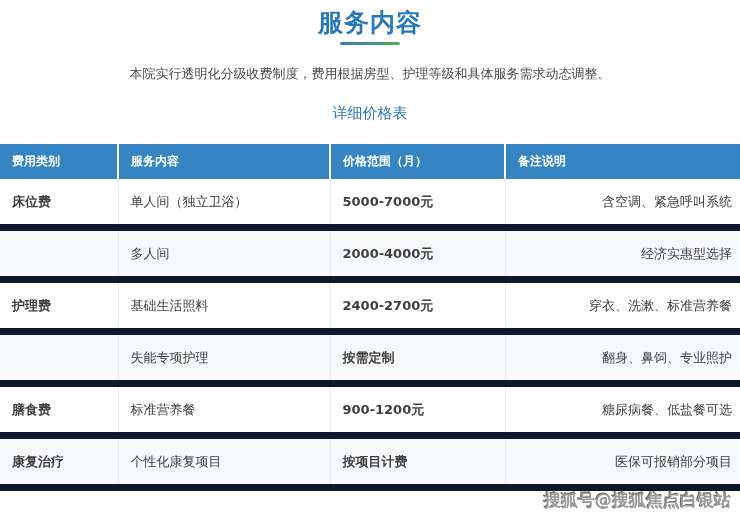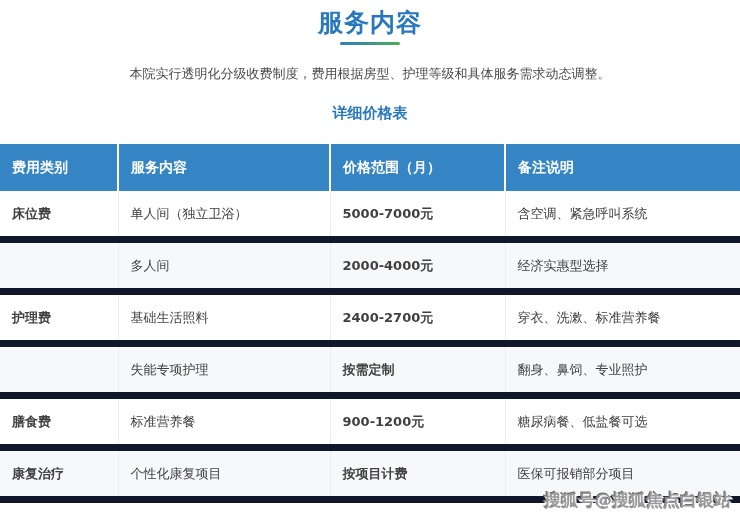--- a/index.html
+++ b/index.html
@@ -14,39 +14,39 @@
   .title-divider {
     width:60px; height:3px; margin:5px auto 0; border-radius:2px;
     background:linear-gradient(to right,#2f7cc0,#4caf50);
   }
   .subtitle {
     margin:22px 0 12px; text-align:center;
     font-size:13px; line-height:14px; color:#4a4a4a;
   }
   .section-heading {
     margin:24px 0 0; text-align:center;
-    font-size:15px; line-height:16px; font-weight:700; color:#2778bd;
+    font-size:15px; line-height:16px; font-weight:400; color:#2778bd;
   }
   table.price-table {
     width:740px; border-collapse:collapse; table-layout:fixed; margin-top:23px;
   }
   .price-table thead th {
-    height:47px; background:#3585c5; color:#ffffff;
-    font-size:14px; font-weight:700; text-align:left;
+    height:35px; background:#3585c5; color:#ffffff;
+    font-size:12px; font-weight:700; text-align:left;
     padding:0 8px 0 12px; border-right:2px solid #ffffff;
     vertical-align:middle;
   }
   .price-table thead th:last-child { border-right:none; }
   .price-table tbody td {
     height:45px; font-size:13px; color:#404040;
     padding:0 8px 0 12px; vertical-align:middle;
     border-bottom:7px solid #0f172a; border-right:1px solid #ebedf0;
     white-space:nowrap; overflow:hidden;
   }
-  .price-table tbody td:last-child { border-right:none; }
+  .price-table tbody td:last-child { border-right:none;text-align:right; }
   .price-table tbody tr:nth-child(even) { background:#f7f8fa; }
   .cell-category { font-weight:700; color:#333; }
   .cell-price { color:#f9a11b; font-weight:700; font-size:14px; }
   .watermark {
     position:absolute; right:9px; bottom:2px; white-space:nowrap;
     font-size:17px; font-weight:700; color:#9a9a9a;
     text-shadow:1px 1px 0 #ffffff, 2px 2px 1px rgba(255,255,255,.9), -1px -1px 0 #6b6b6b;
   }
 </style>
 </head>

